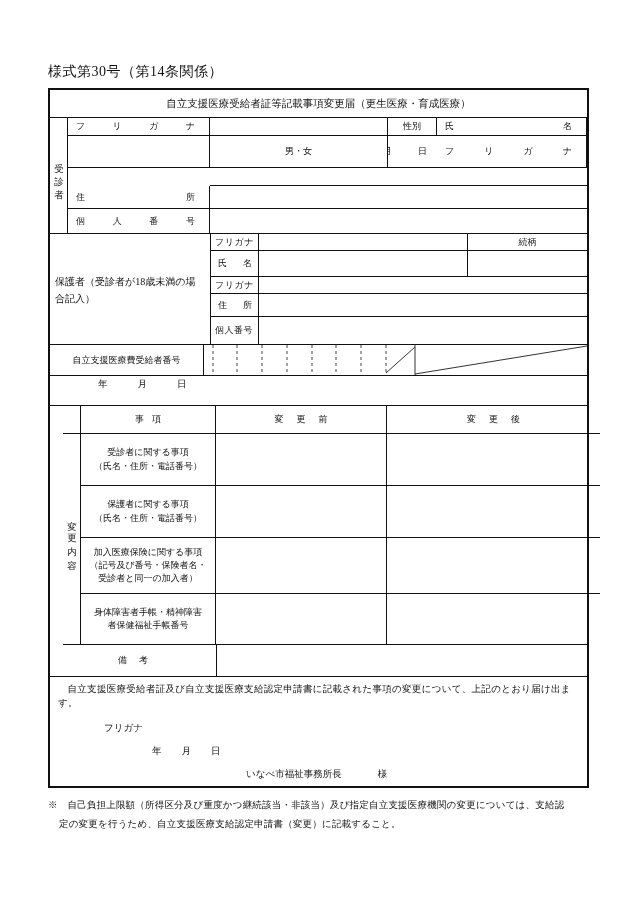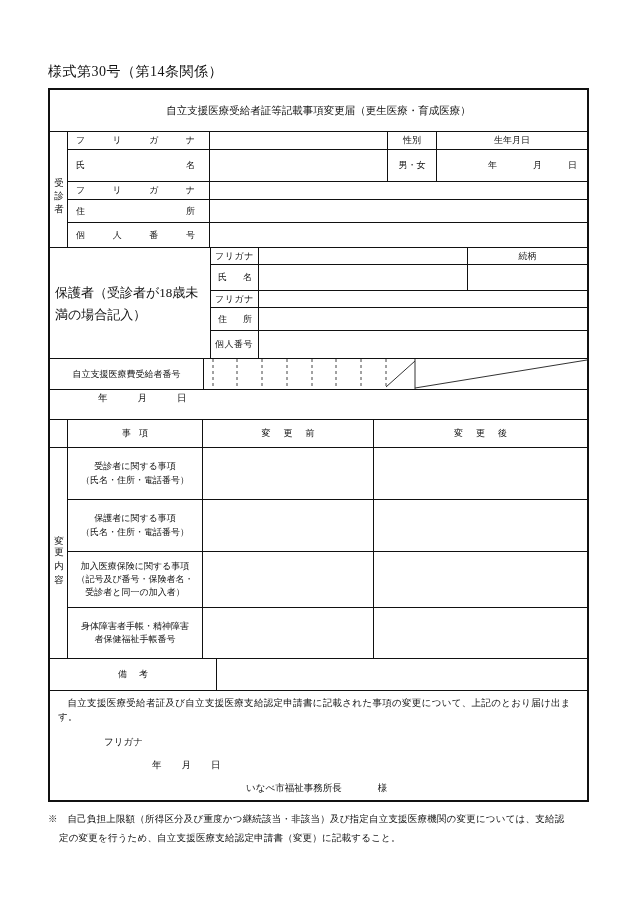--- a/index.html
+++ b/index.html
@@ -15,29 +15,29 @@
   .form-table { width: 541px; border: 2px solid #111; background: #fff; }
   .sec { border-bottom: 1px solid #111; }
   .sec:last-child { border-bottom: none; }
 
   .cell { display: flex; align-items: center; font-size: 9px; overflow: hidden; position: relative; }
   .br { border-right: 1px solid #111; }
   .bb { border-bottom: 1px solid #111; }
   .center { justify-content: center; text-align: center; }
 
   
-  .title-row { height: 42px; display: flex; align-items: center; justify-content: center; font-size: 10.5px; }
+  .title-row { height: 28px; display: flex; align-items: center; justify-content: center; font-size: 10.5px; }
 
   
   .grid { display: grid; }
   .sec-patient { grid-template-columns: 18px 142px 178px 49px 150px; grid-template-rows: 18px 32px 18px 23px 24px; }
   .sec-guardian { grid-template-columns: 161px 48px 209px 119px; grid-template-rows: 17px 26px 17px 23px 27px; }
   .sec-recno { grid-template-columns: 154px 383px; grid-template-rows: 30px; }
   .sec-valid { grid-template-columns: 154px 383px; grid-template-rows: 29px; }
-  .sec-changes { grid-template-columns: 18px 135px 171px 213px; grid-template-rows: 28px 52px 52px 56px 50px; }
+  .sec-changes { grid-template-columns: 18px 135px 171px 213px; grid-template-rows: 28px 52px 52px 56px 50px; margin-left: 13px; }
   .sec-remarks { grid-template-columns: 167px 370px; grid-template-rows: 31px; }
 
   .v-label { writing-mode: vertical-rl; text-orientation: upright; letter-spacing: 13px;
              display: flex; align-items: center; justify-content: center; font-size: 9.5px; }
   .spread { display: flex; justify-content: space-between; padding: 0 14px 0 8px; }
   .spread span { display: block; }
   .spread-tight { display: flex; justify-content: space-between; padding: 0 6px 0 7px; }
   .spread-tight span { display: block; }
   .compact { padding-left: 4px; letter-spacing: 0.5px; }
 
@@ -45,21 +45,21 @@
   .ls13 { letter-spacing: 13px; margin-right: -13px; }
   .ls12 { letter-spacing: 12px; margin-right: -12px; }
 
   .date-right { justify-content: flex-end; padding-right: 10px; gap: 0; }
   .date-right .u1 { margin-right: 36px; } .date-right .u2 { margin-right: 26px; }
 
   .validity-vals { display: flex; align-items: center; padding: 0 14px 0 48px; font-size: 9.5px; }
   .vgroup { display: flex; } .vgroup span { margin-right: 30px; } .vgroup span:last-child { margin-right: 0; }
   .vgap { flex: 1; min-width: 50px; }
 
-  .glabel { font-size: 13px; line-height: 1.7; padding: 2px 6px 0 5px; align-items: center; display: flex; }
+  .glabel { font-size: 10px; line-height: 1.7; padding: 2px 6px 0 5px; align-items: center; display: flex; }
   .multiline { white-space: pre-line; line-height: 1.45; text-align: center; justify-content: center; }
   .changes-vlabel { padding-top: 0; }
 
   
   .sec-decl { height: 109px; padding: 5px 8px 0 8px; font-size: 9.5px; }
   .decl-body { text-indent: 1em; line-height: 1.5; letter-spacing: 0.3px; }
   .decl-name { margin: 11px 0 0 46px; }
   .decl-date { margin: 10px 0 0 94px; display: flex; }
   .decl-date span { margin-right: 20px; }
   .decl-office { margin: 10px 0 0 188px; display: flex; }
@@ -85,21 +85,20 @@
       <div class="cell br v-label" style="grid-row:1/6">受診者</div>
 
       <div class="cell br bb spread">
           <span>フ</span>
           <span>リ</span>
           <span>ガ</span>
           <span>ナ</span>
         </div>
       <div class="cell br bb"></div>
       <div class="cell br bb center">性別</div>
-      <div class="cell bb center">生年月日</div>
 
       <div class="cell br bb spread">
           <span>氏</span>
           <span>名</span>
         </div>
       <div class="cell br bb"></div>
       <div class="cell br bb center">男・女</div>
       <div class="cell bb date-right">
         <span class="u1">年</span>
         <span class="u2">月</span>

